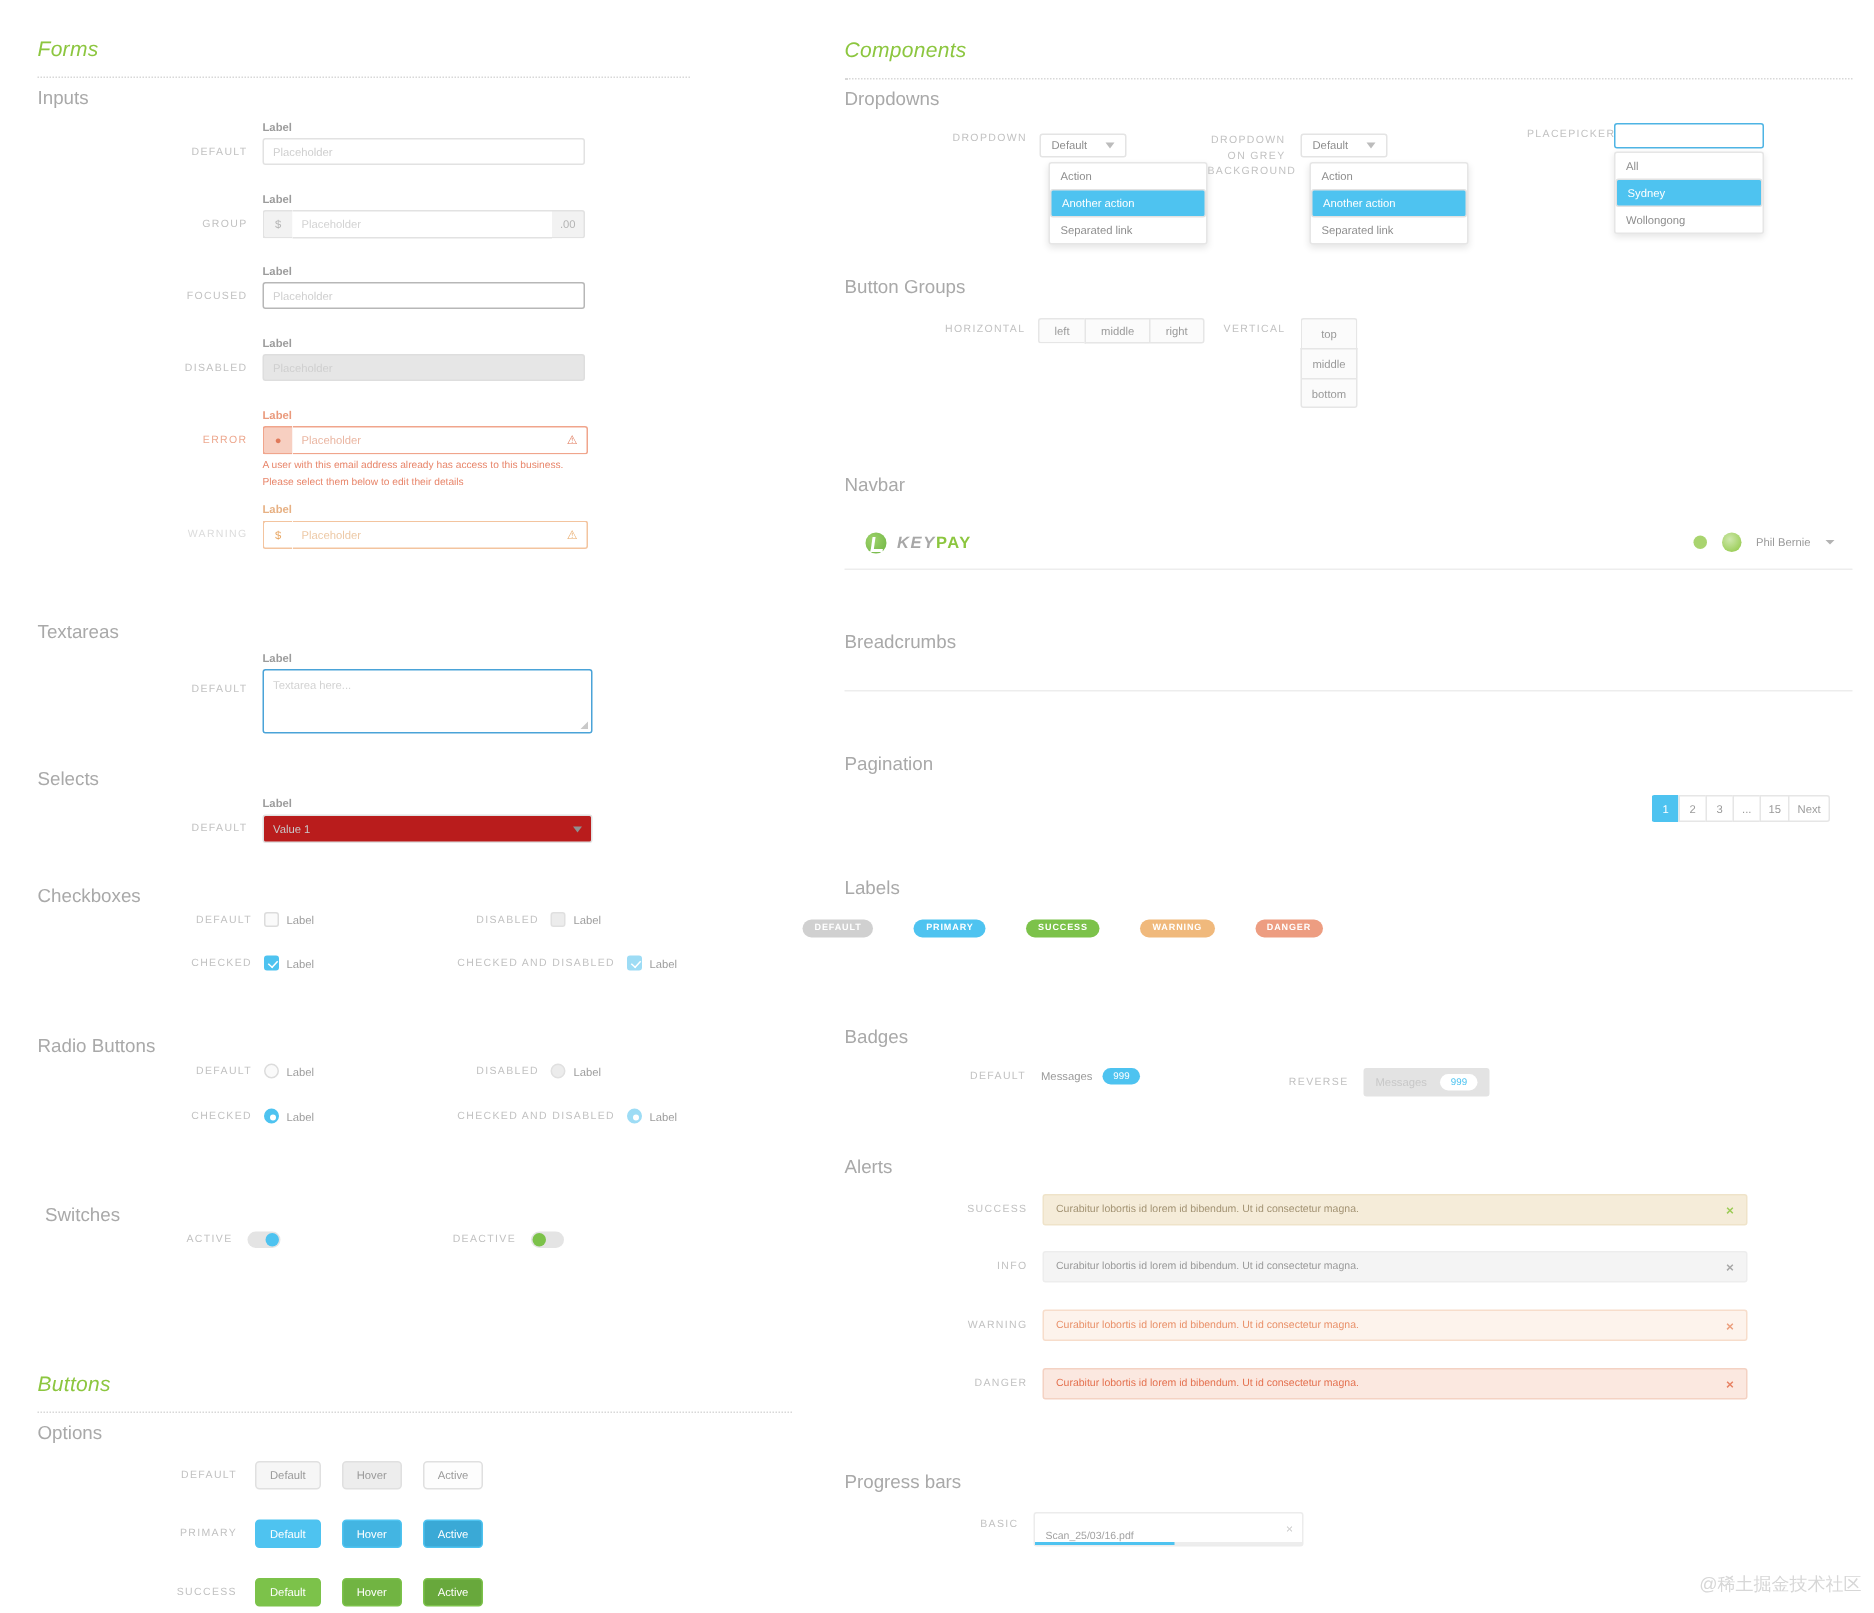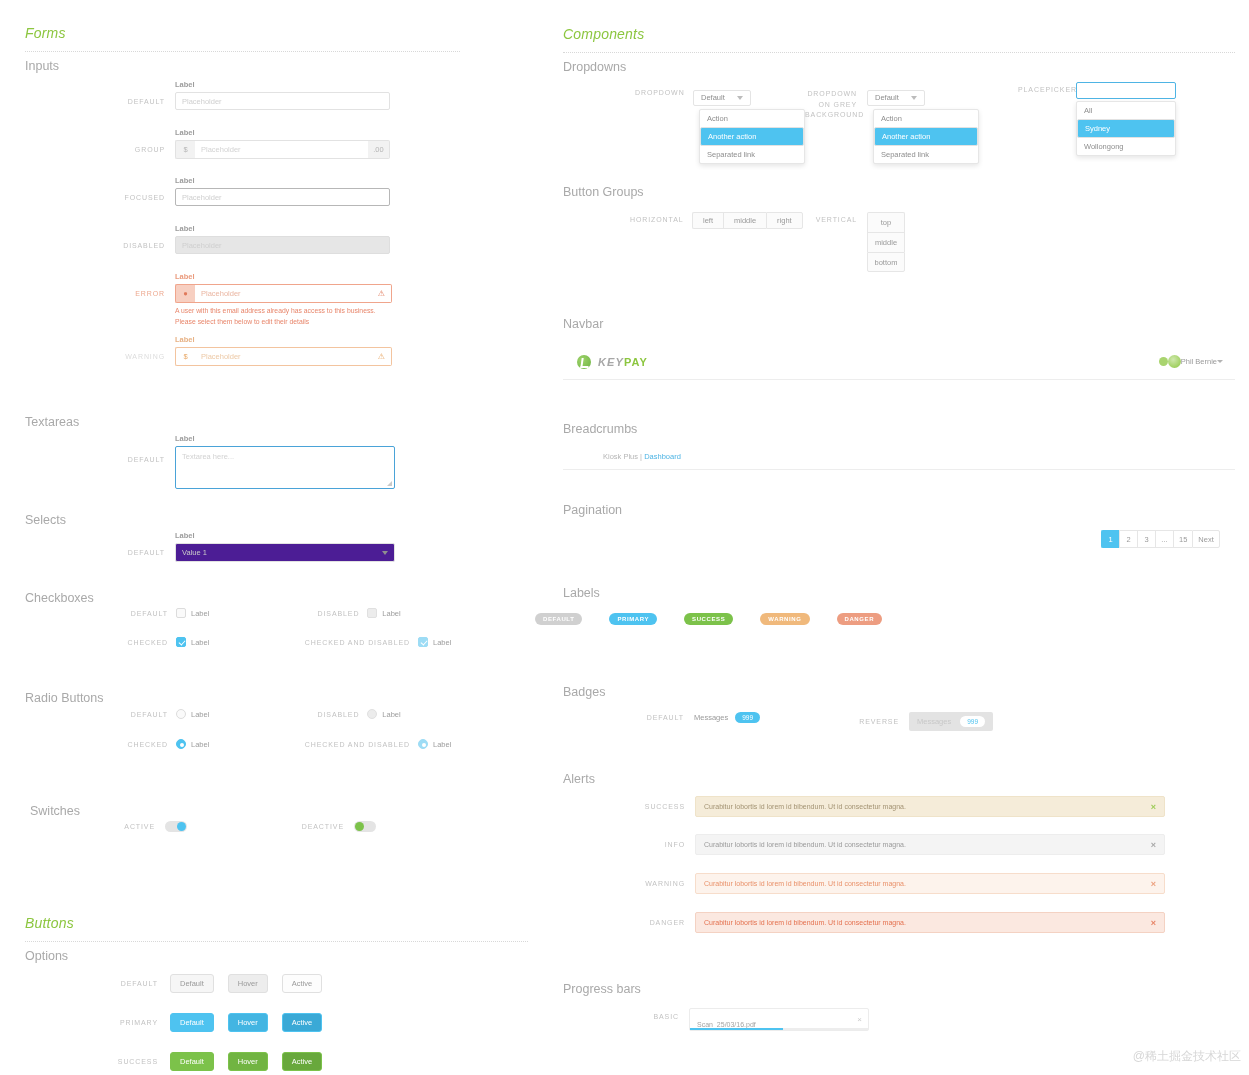--- a/index.html
+++ b/index.html
@@ -77,21 +77,21 @@
   .ta {
     height:43px; border:1px solid #4aa3d8; border-radius:2px; background:#fff;
     font-size:7.5px; color:#d2d2d2; padding:5px 6px; position:relative;
   }
   .ta:after{
     content:""; position:absolute; right:2px; bottom:2px;
     width:0;height:0;border-style:solid;border-width:0 0 5px 5px;
     border-color:transparent transparent #c9c9c9 transparent;
   }
   .sel {
-    height:19px; border:1px solid #e2e2e2; border-radius:2px; background:#4c1d95;
+    height:19px; border:1px solid #e2e2e2; border-radius:2px; background:#b91c1c;
     font-size:7.5px; color:#c9c9c9; display:flex; align-items:center;
     justify-content:space-between; padding:0 6px;
   }
   .caret-dn { width:0;height:0;border-left:3.5px solid transparent;border-right:3.5px solid transparent;border-top:4px solid #8f8f8f; }
 
   
   .cbx { width:10px;height:10px;border:1px solid #dcdcdc;border-radius:2px;background:#fafafa;display:inline-block;vertical-align:middle;}
   .cbx.checked { background:#4ec3f0;border-color:#4ec3f0;position:relative;}
   .cbx.checked:after{content:"";position:absolute;left:3px;top:1px;width:3px;height:5px;border:solid #fff;border-width:0 1.4px 1.4px 0;transform:rotate(42deg);}
   .cbx.dis { background:#ececec; border-color:#e0e0e0; }
@@ -152,21 +152,21 @@
   
   .navbar{ border-bottom:1px solid #ededed; height:36px; display:flex;align-items:center;
     justify-content:space-between; padding:0 12px 0 14px; }
   .logo-wrap{ display:flex;align-items:center;gap:7px; }
   .logo-dot{ width:14px;height:14px;border-radius:50%;
      background:radial-gradient(circle at 35% 35%, #9fd36a, #6cb343); position:relative;}
   .logo-dot:after{content:"";position:absolute;left:4px;top:3px;width:6px;height:8px;
      border-left:2px solid #fff;border-bottom:2px solid #fff;transform:skewX(-8deg);}
   .logo-text{ font-size:11px;letter-spacing:1.1px;font-weight:700; }
   .logo-key{ color:#a7a7a7;font-style:italic; } .logo-pay{ color:#8cc63f; }
-  .nav-right{ display:flex;align-items:center;}
+  .nav-right{ display:flex;align-items:center;gap:10px; }
   .nav-globe{ width:9px;height:9px;border-radius:50%;background:#8cc63f;opacity:.75; }
   .nav-av{ width:13px;height:13px;border-radius:50%;
     background:radial-gradient(circle at 40% 35%, #cfe8ad, #8cc63f); }
   .nav-user{ font-size:7.5px;color:#9a9a9a; }
   .nav-car{ width:0;height:0;border-left:3px solid transparent;border-right:3px solid transparent;border-top:3.5px solid #b3b3b3; }
 
   
   .crumbs{ font-size:7.5px;color:#b6b6b6; padding-left:40px; }
   .crumbs a{ color:#4eb4e4; text-decoration:none; }
   .crumb-rule{ border-bottom:1px solid #ededed; margin-top:8px; }
@@ -514,25 +514,20 @@
         <span class="nav-av"></span>
         <span class="nav-user">Phil Bernie</span>
         <span class="nav-car"></span>
       </div>
     </div>
 
     <div style="position:absolute;left:28px;top:419px;">
       <span class="sub-title">Breadcrumbs</span>
     </div>
     <div style="position:absolute;left:28px;top:452px;width:672px;">
-      <div class="crumbs">
-        <span>Kiosk Plus</span>
-        <span>|</span>
-        <a href="#">Dashboard</a>
-      </div>
       <div class="crumb-rule"></div>
     </div>
 
     <div style="position:absolute;left:28px;top:500px;">
       <span class="sub-title">Pagination</span>
     </div>
     <div class="pg" style="position:absolute;left:566px;top:530px;">
       <div class="p on">1</div>
       <div class="p">2</div>
       <div class="p">3</div>

